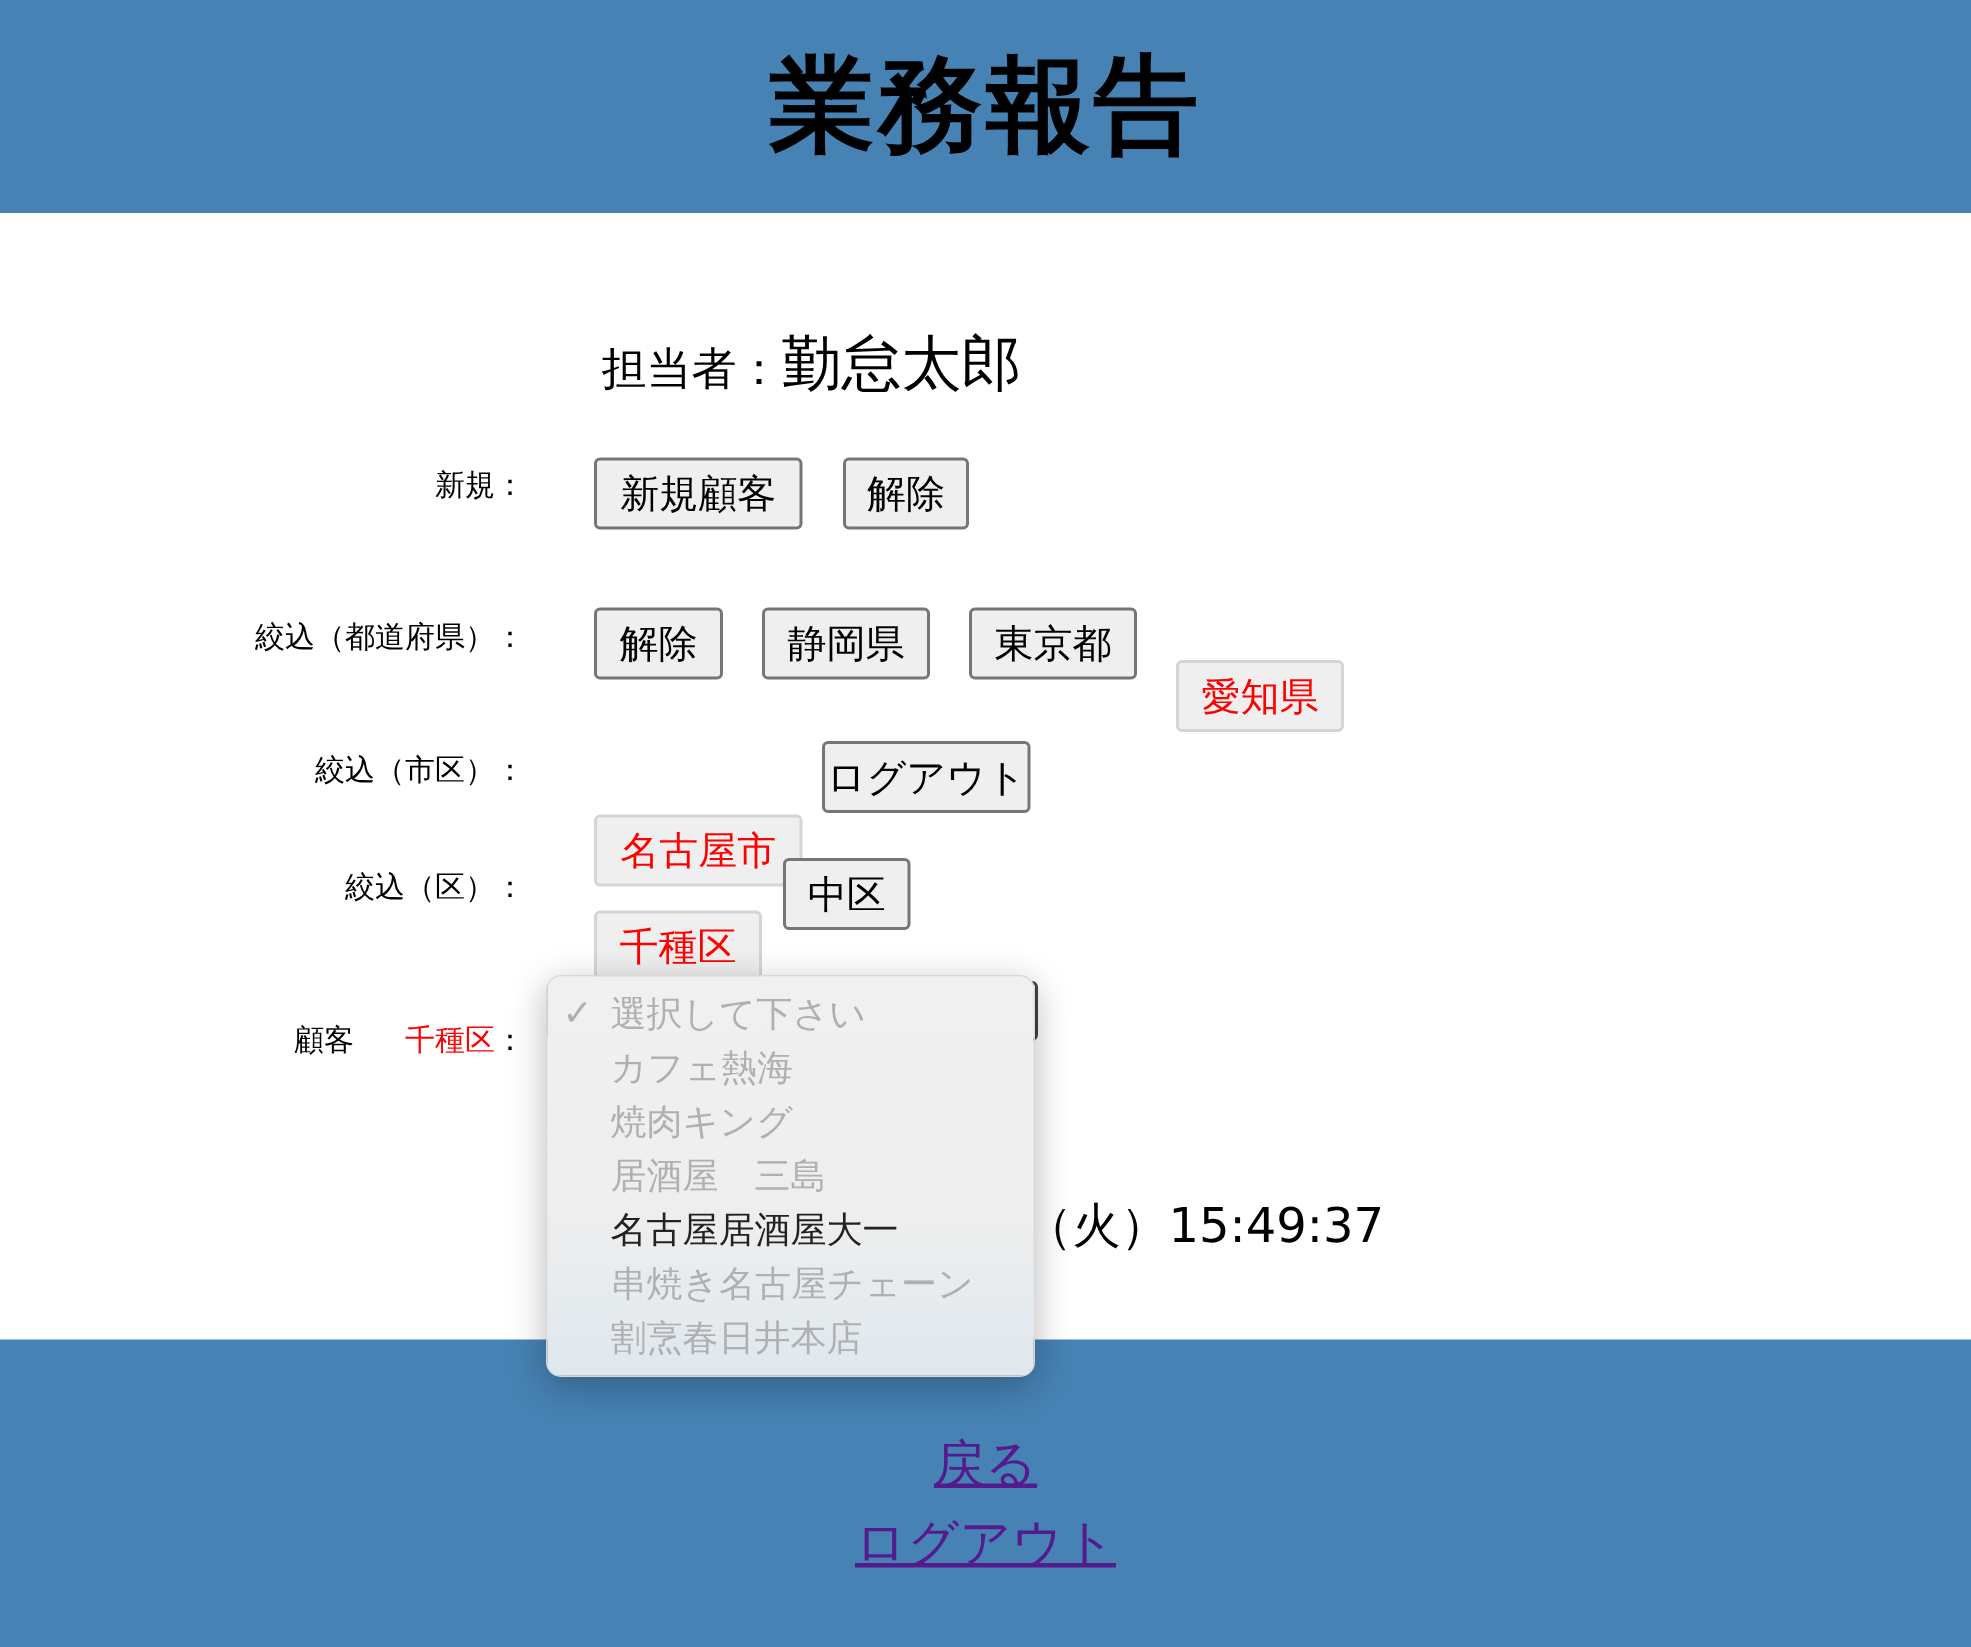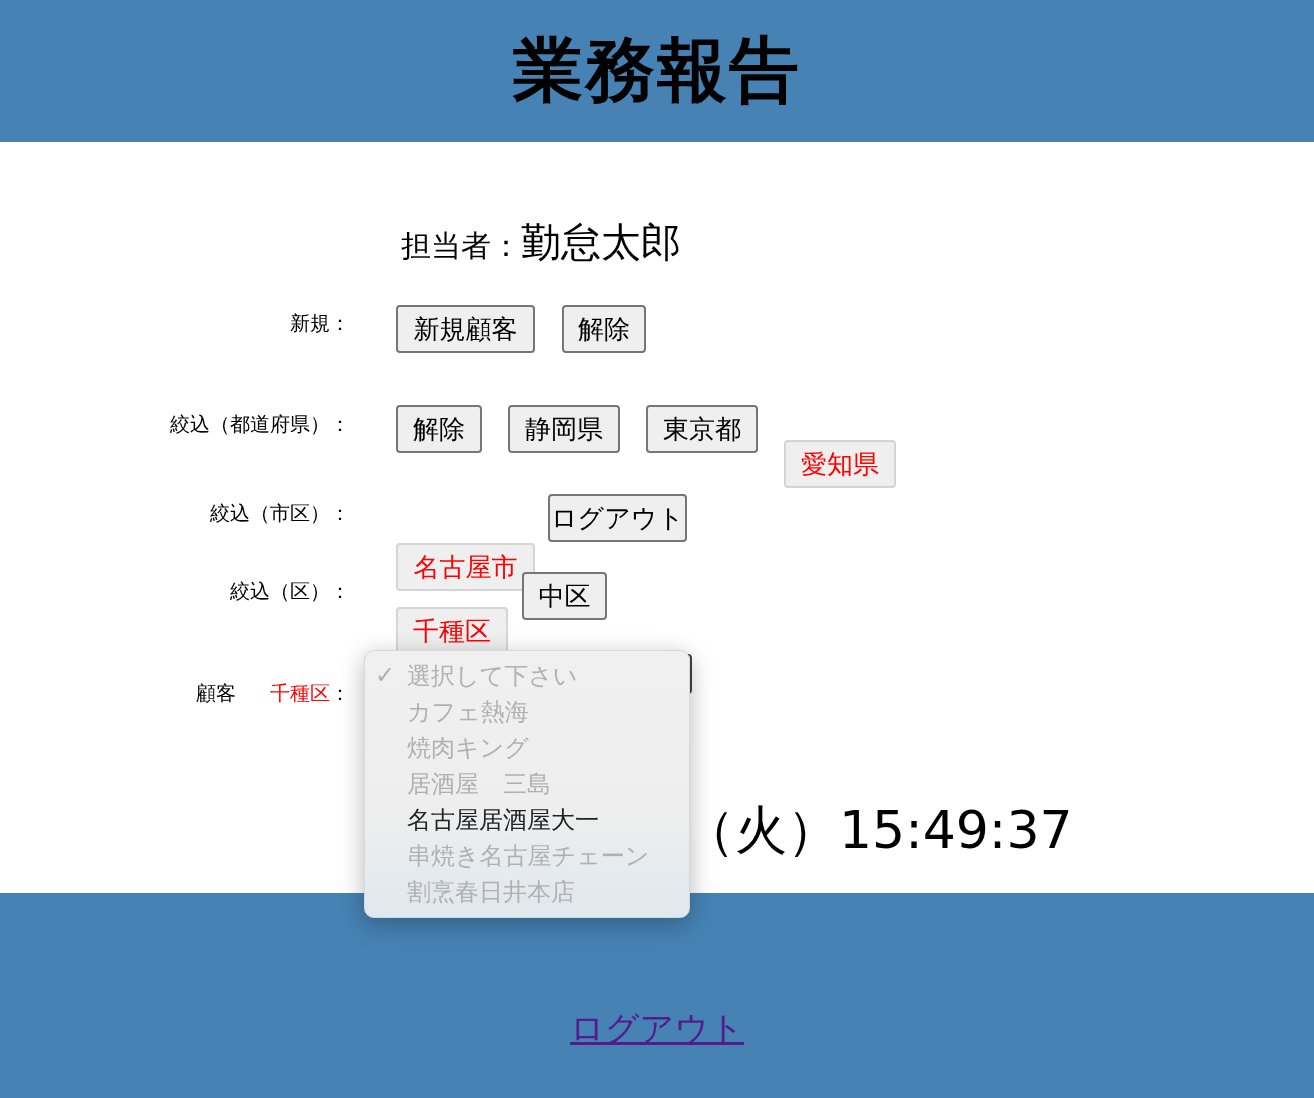--- a/index.html
+++ b/index.html
@@ -9,21 +9,21 @@
   .footer { position:absolute; left:0; top:893px; width:1314px; height:205px; background:#4682b4; }
   .footer a { position:absolute; left:0; width:1314px; text-align:center; color:#551a8b; text-decoration:underline; font-size:34px; display:block; }
   .staff { position:absolute; top:215px; left:0; width:1082px; text-align:center; }
   .staff .lbl { font-size:30px; }
   .staff .name { font-size:40px; }
   .row-label { position:absolute; right:calc(1314px - 350px); font-size:20px; white-space:nowrap; text-align:left; }
   .btn { position:absolute; height:48px; box-sizing:border-box; border:2px solid #767676; border-radius:4px; background:#efefef; font-size:26px; display:flex; align-items:center; justify-content:center; padding:0 14px; white-space:nowrap;text-align:right; }
   .btn.active { border-color:#d5d5d5; color:#ff0000;margin-top:35px; }
   .red { color:#ff0000; }
   .select-box { position:absolute; left:365px; top:654px; width:327px; height:40px; box-sizing:border-box; border:2px solid #444; border-radius:4px; background:#fff; }
-  .datetime { position:absolute; top:796px; left:683px; font-size:52px; white-space:nowrap; }
+  .datetime { position:absolute; top:796px; left:683px; font-size:32px; white-space:nowrap; }
   .dropdown { position:absolute; left:364px; top:650px; width:326px; height:268px; border-radius:10px; background:linear-gradient(#f0f0f0 0%, #eeeeee 60%, #dfe8ee 100%); box-shadow:0 6px 24px rgba(0,0,0,0.28); border:1px solid #d8d8d8; box-sizing:border-box; }
   .opt { position:absolute; left:42px; font-size:24px; color:#b0b0b0; white-space:nowrap; }
   .opt.enabled { color:#222; }
   .check { position:absolute; left:10px; top:10px; font-size:24px; color:#b0b0b0; }
 </style>
 </head>
 <body>
 
 <div class="header">
   <h1>業務報告</h1>
@@ -52,20 +52,21 @@
 <div class="btn" style="left:522px; top:572px; width:85px;">中区</div>
 
 <div class="row-label" style="top:680px;">
   <span>顧客</span><span style="display:inline-block;width:34px;"></span><span class="red">千種区</span><span>：</span>
 </div>
 <div class="select-box"></div>
 
 <div class="datetime">（火）15:49:37</div>
 
 <div class="footer">
+  <a style="top:60px;">戻る</a>
   <a style="top:113px;">ログアウト</a>
 </div>
 
 <div class="dropdown">
   <span class="check">✓</span>
   <div class="opt" style="top:9px;">選択して下さい</div>
   <div class="opt" style="top:45px;">カフェ熱海</div>
   <div class="opt" style="top:81px;">焼肉キング</div>
   <div class="opt" style="top:117px;">居酒屋　三島</div>
   <div class="opt enabled" style="top:153px;">名古屋居酒屋大一</div>

